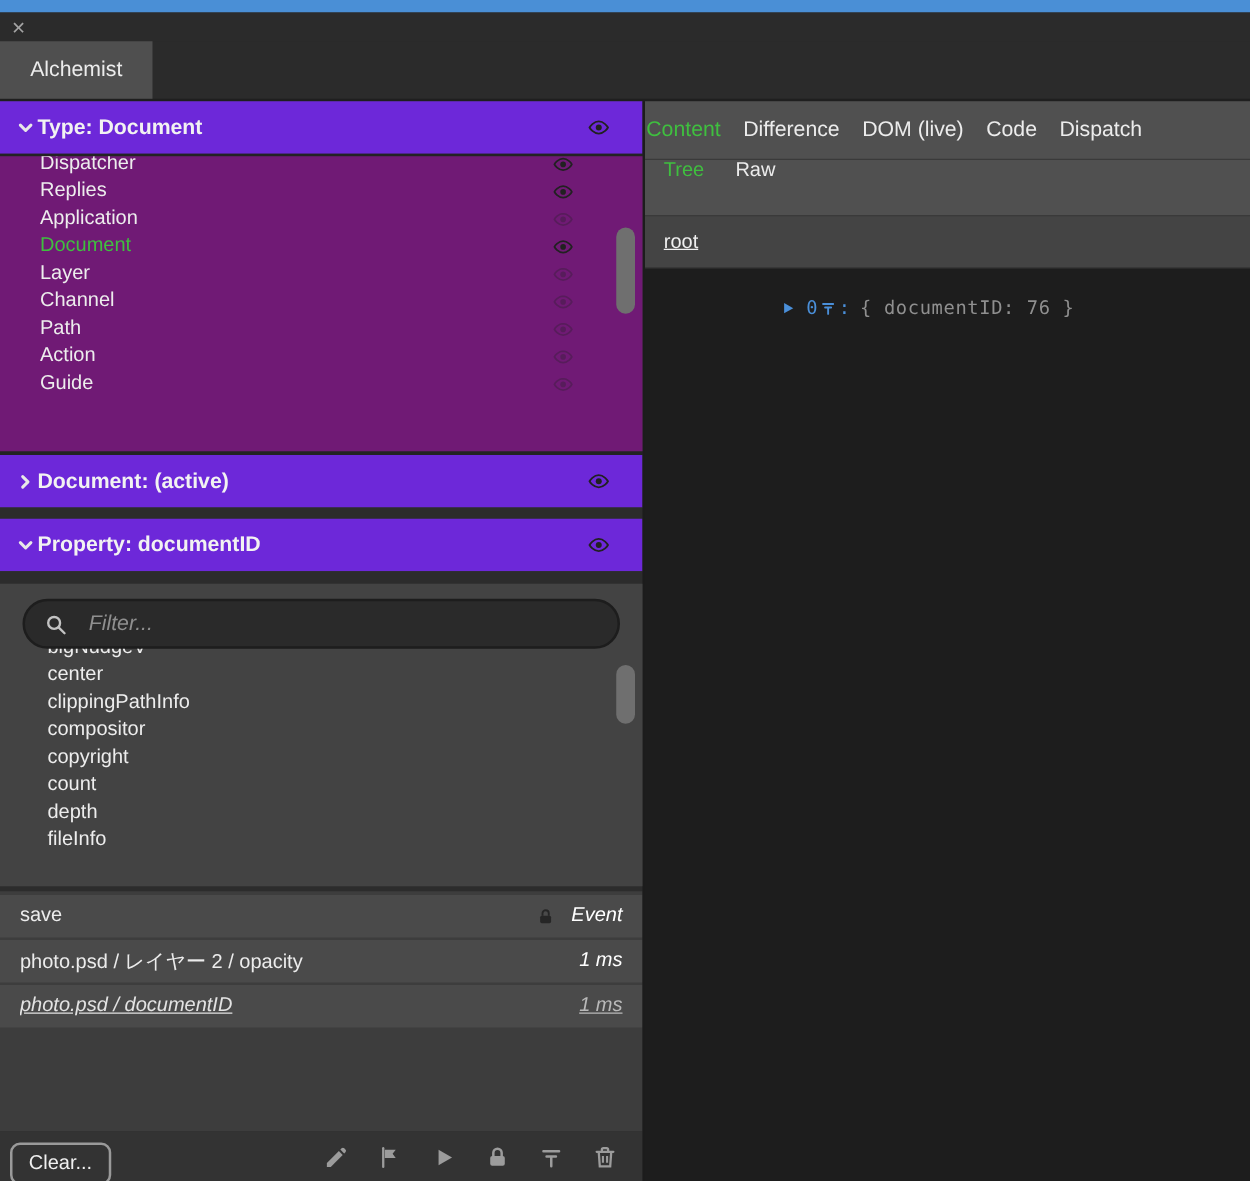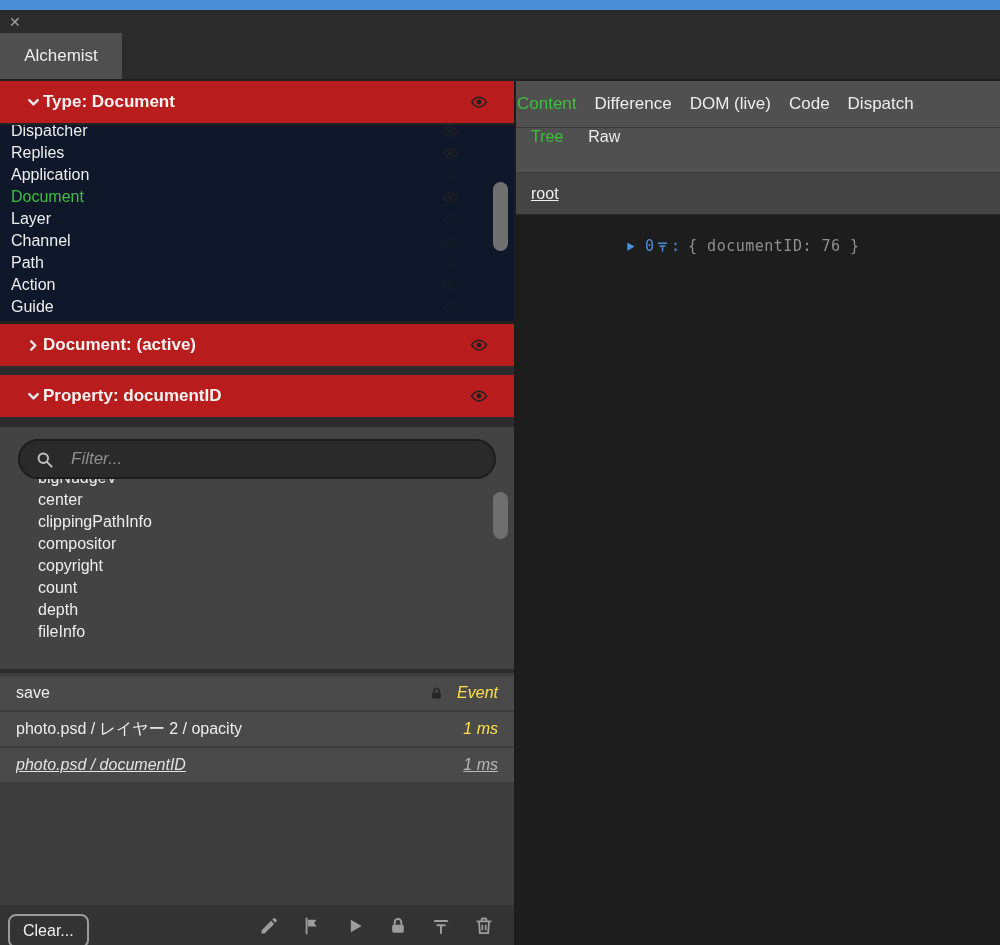--- a/index.html
+++ b/index.html
@@ -17,35 +17,35 @@
   .close{color:#a3a3a3;font-size:14px;line-height:1;cursor:default}
 
   .tabbar{height:48px;background:#2b2b2b;border-bottom:2px solid #1f1f1f;display:flex;align-items:stretch}
   .tab{background:#4f4f4f;color:#ececec;font-size:17px;display:flex;align-items:center;justify-content:center;min-width:122px;padding:0 16px}
 
   .main{flex:1;display:flex;min-height:0}
   .left{width:514px;display:flex;flex-direction:column;background:#2c2c2c}
   .divider{width:2px;background:#1c1c1c}
   .right{flex:1;display:flex;flex-direction:column;min-width:0}
 
-  .sec-header{height:42px;background:#b91c1c;display:flex;align-items:center;
-    padding:0 26px 0 26px;color:#f2f2f2;font-weight:700;font-size:17px}
+  .sec-header{height:42px;background:#6d28d9;display:flex;align-items:center;
+    padding:0 26px 0 13px;color:#f2f2f2;font-weight:700;font-size:17px}
   .chev{width:15px;height:15px;color:#e8e8e8;margin-right:2px;display:flex;align-items:center;flex:none}
   .chev svg{width:15px;height:15px;display:block}
   .chev.collapsed svg{transform:rotate(-90deg)}
   .hdr-eye{margin-left:auto;width:18px;height:18px;color:#212121}
   .hdr-eye svg{width:100%;height:100%;display:block}
 
   .gap2{height:2px;background:#232323}
   .gap3{height:3px;background:#232323}
   .gap9{height:9px;background:#2c2c2c}
   .gap10{height:10px;background:#2c2c2c}
   .gap4{height:4px;background:#2c2c2c}
 
-  .type-list{height:196px;background:#0f172a;overflow:hidden;position:relative;padding-left:11px}
+  .type-list{height:236px;background:#701a75;overflow:hidden;position:relative;padding-left:32px}
   .type-inner{margin-top:-5px}
   .trow{display:flex;align-items:center;height:22px;padding-right:55px;font-size:16px;color:#ededed}
   .tlabel{flex:1;white-space:nowrap}
   .sel{color:var(--accent-green)}
   .eye{width:17px;height:17px;flex:none}
   .eye svg{width:100%;height:100%;display:block}
   .eye.on{color:#212121}
   .eye.off{color:#212121;opacity:.3}
 
   .scrollthumb{position:absolute;width:15px;border-radius:8px;background:#6f6f6f}
@@ -74,21 +74,21 @@
   .checkbox svg{width:14px;height:14px;display:block}
   .group-label{color:#f0f0f0;font-size:16px;margin-right:4px}
 
   .events{flex:1;background:#3d3d3d;padding-top:3px;overflow:hidden}
   .erow{height:34px;background:#4a4a4a;margin-bottom:2px;display:flex;align-items:center;
     padding:0 16px;font-size:16px;color:#ececec}
   .elabel{flex:1;white-space:nowrap;overflow:hidden}
   .eright{display:flex;align-items:center;gap:13px;flex:none}
   .elock{width:15px;height:15px;color:#262626}
   .elock svg{width:100%;height:100%;display:block}
-  .emeta{font-style:italic;color:#fde047}
+  .emeta{font-style:italic;color:#ffffff}
   .erow.active .elabel{font-style:italic;text-decoration:underline;color:#e3e3e3}
   .erow.active .emeta{text-decoration:underline;color:#b9b9b9}
 
   .footer{height:40px;background:#333333;display:flex;align-items:flex-start;padding:0 8px}
   .clear-btn{margin-top:9px;height:34px;padding:0 13px;background:transparent;border:2px solid #9a9a9a;
     border-radius:8px;color:#f0f0f0;font-size:16px;font-family:inherit;cursor:default}
   .tools{margin-left:auto;display:flex;gap:23px;padding-right:12px;margin-top:11px}
   .tool{width:20px;height:20px;color:#9c9c9c}
   .tool svg{width:100%;height:100%;display:block}
 

